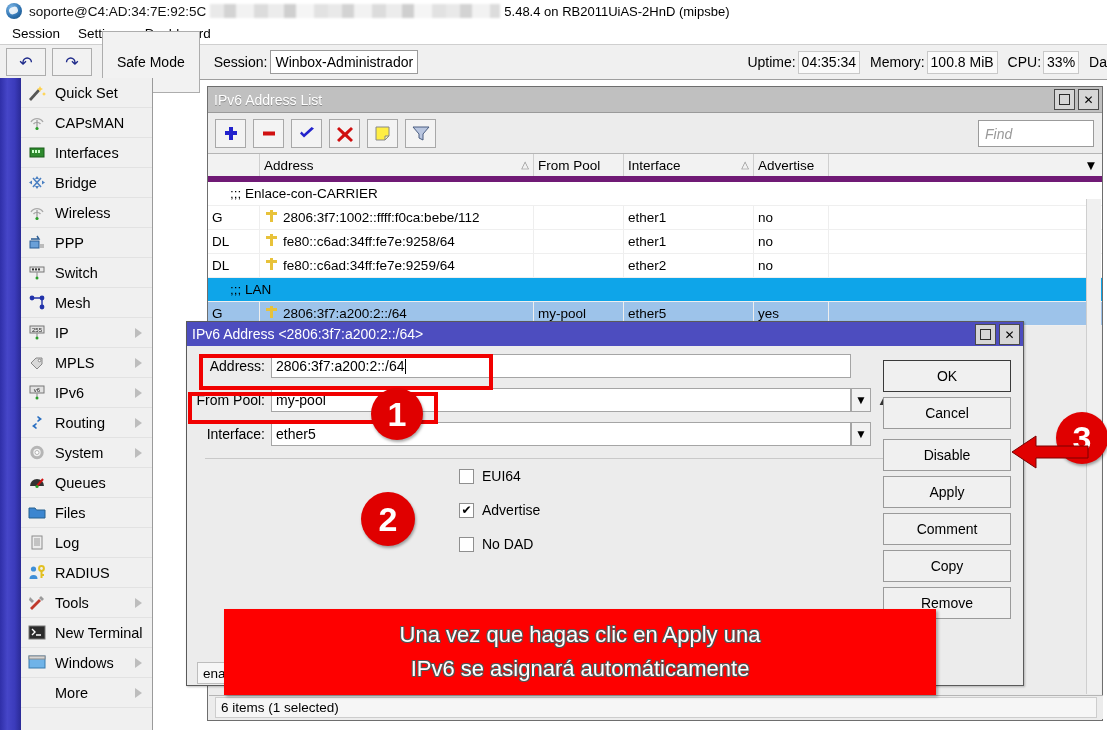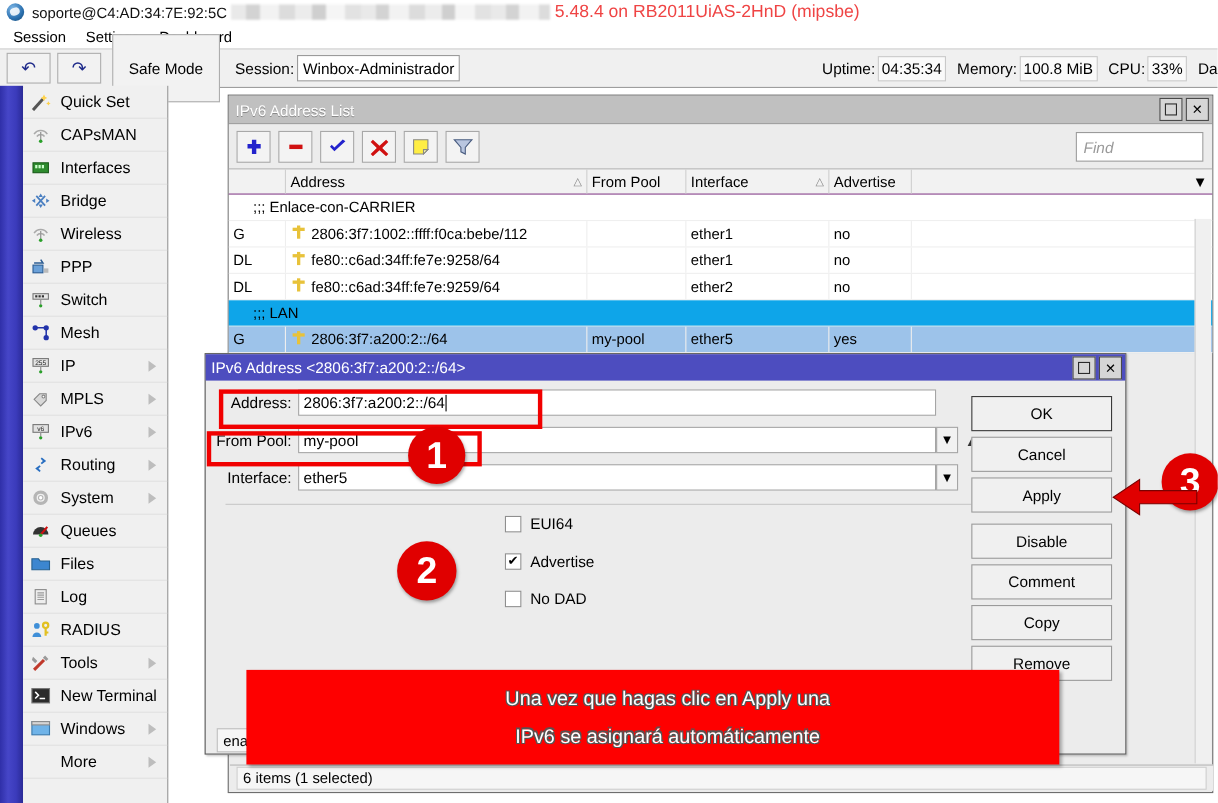--- a/index.html
+++ b/index.html
@@ -38,21 +38,21 @@
        #e9e9e9 0px, #e9e9e9 14px,
        #d3d3d3 14px, #d3d3d3 26px,
        #f2f2f2 26px, #f2f2f2 44px,
        #dcdcdc 44px, #dcdcdc 58px,
        #ececec 58px, #ececec 74px,
        #cfcfcf 74px, #cfcfcf 86px,
        #f5f5f5 86px, #f5f5f5 104px,
        #e2e2e2 104px,#e2e2e2 118px);
     filter: blur(1px);
   }
-  .app-title-right { font-size: 16px; color: #ef4444; white-space: nowrap; }
+  .app-title-right { font-size: 13px; color: #000000; white-space: nowrap; }
 
   
   .menubar {
     position: absolute; left: 0; top: 22px; width: 1107px; height: 22px;
     background: #ffffff; display: flex; align-items: center;
   }
   .menubar .mi { padding: 2px 9px; font-size: 13.5px; color: #000; cursor: default; }
   .menubar .mi:first-child { margin-left: 3px; }
 
   
@@ -149,21 +149,21 @@
   }
   .find-box {
     position: absolute; right: 8px; top: 7px; width: 108px; height: 25px;
     border: 1px solid #9b9b9b; background: #fff;
     display:flex; align-items:center; padding-left: 6px;
     font-size: 14px; color: #9a9a9a; font-style: italic;
   }
 
   .tbl-head {
     height: 22px; background: #f2f2f2; border-top: 1px solid #b5b5b5;
-    border-bottom: 1px solid #701a75; display: flex; align-items: stretch;
+    border-bottom: 6px solid #701a75; display: flex; align-items: stretch;
     font-size: 13.5px; position: relative;
   }
   .th { border-right: 1px solid #cfcfcf; display: flex; align-items: center;
         padding-left: 4px; box-sizing: border-box; position: relative; }
   .th .sortmark { position: absolute; right: 4px; top: 5px; font-size: 10px; color: #888; }
   .th-drop { position:absolute; right:0; top:0; width: 22px; height: 100%;
              display:flex; align-items:center; justify-content:center; cursor:pointer; }
 
   .tbl-body { background: #fff; position: relative; }
   .trow { height: 23px; display: flex; align-items: stretch; font-size: 13.5px;
@@ -255,23 +255,22 @@
   .hl-box { position: absolute; border: 4px solid #f10000; box-sizing: border-box; }
   .badge {
     position: absolute; border-radius: 50%; background: #e00000;
     color: #fff; display:flex; align-items:center; justify-content:center;
     font-size: 34px; font-weight: bold;
     box-shadow: 1px 2px 3px rgba(0,0,0,.35);
   }
   .banner {
     position: absolute; background: #fe0000; color: #fff;
     display: flex; flex-direction: column; align-items: center; justify-content: center;
-    font-size: 18px; line-height: 34px; text-align: center;
+    font-size: 22px; line-height: 34px; text-align: center;
     box-shadow: 2px 2px 3px rgba(0,0,0,.3);
-    padding-left: 27px;
   }
   .banner span { text-shadow: -1px -1px 0 #555, 1px -1px 0 #555, -1px 1px 0 #555, 1px 1px 0 #555; }
   .arrow3 { position:absolute; left: 1010px; top: 422px; }
 </style>
 </head>
 <body>
 
 <div id="root">
 
   <div class="app-titlebar">
@@ -733,22 +732,22 @@
           </div>
           <div class="chkrow">
             <span class="chk"></span>
             <span class="chk-label">No DAD</span>
           </div>
         </div>
 
       <div class="dlg-btns" id="dlg-btns">
           <div class="dbtn primary">OK</div>
           <div class="dbtn">Cancel</div>
+          <div class="dbtn gap">Disable</div>
           <div class="dbtn">Apply</div>
-          <div class="dbtn gap">Disable</div>
           <div class="dbtn">Comment</div>
           <div class="dbtn">Copy</div>
           <div class="dbtn">Remove</div>
         </div>
 
       <div class="dlg-status">enabled</div>
     </div>
   </div>
 
   <div class="hl-box" style="left:199px; top:354px; width:294px; height:36px;"></div>

